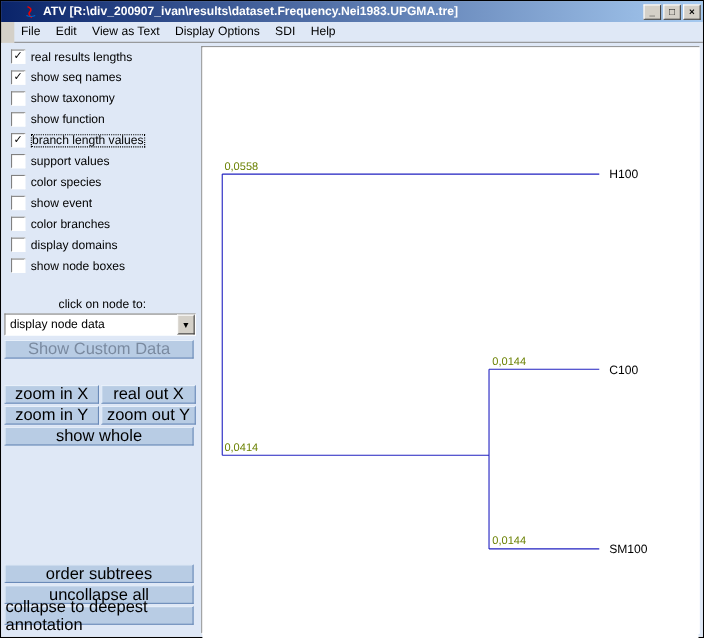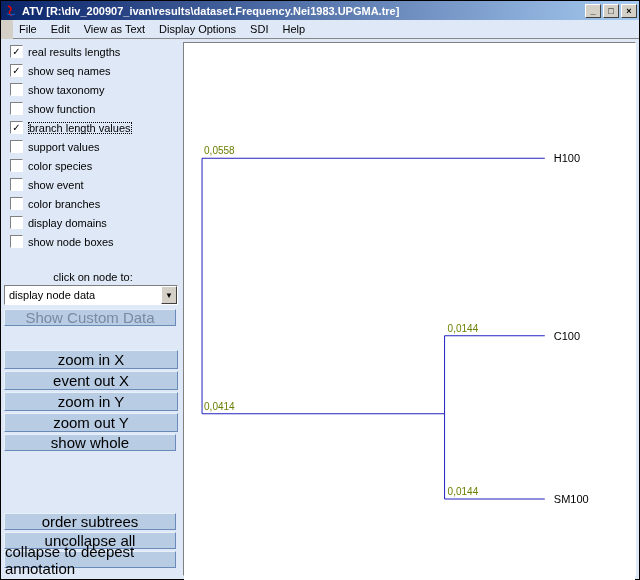--- a/index.html
+++ b/index.html
@@ -21,21 +21,21 @@
     flex-direction: column;
   }
   .titlebar {
     height: 19px;
     background: linear-gradient(to right, #0a246a, #a6caf0);
     display: flex;
     align-items: center;
     color: #fff;
     font-weight: bold;
     font-size: 11px;
-    padding-left: 2px;
+    padding-left: 19px;
   }
   .titlebar .java-icon {
     width: 16px; height: 16px;
     margin-right: 3px;
     display: inline-flex;
     align-items: center;
     justify-content: center;
   }
   .titlebar .title-text { flex: 1; white-space: nowrap; overflow: hidden; }
   .winbtns { display: flex; margin-right: 2px; }
@@ -124,21 +124,21 @@
     height: 17px;
     display: inline-flex;
     align-items: center;
     justify-content: center;
     font-size: 15px;
     color: #000;
     cursor: default;
   }
   .btn.full { width: 172px; margin: 0 2px 2px 0; }
   .btn.disabled { color: #7a8aa0; }
-  .btn-row { display: flex; margin: 0 2px 2px 0; gap: 2px; flex-direction: column; }
+  .btn-row { display: flex; margin: 0 2px 2px 0; gap: 2px; }
   .btn-row .btn { flex: 1; }
   .spacer { flex: 1; }
   .canvas-wrap {
     flex: 1;
     border: 1px solid;
     border-color: #808080 #fff #fff #808080;
     background: #fff;
     position: relative;
   }
   .canvas { position: absolute; inset: 0; background: #fff; }
@@ -231,21 +231,21 @@
       <div class="combo">
         <span class="combo-text">display node data</span>
         <span class="combo-btn">▼</span>
       </div>
       <div class="btn full disabled">Show Custom Data</div>
 
       <div style="height:22px"></div>
 
       <div class="btn-row">
         <div class="btn">zoom in X</div>
-        <div class="btn">event out X</div>
+        <div class="btn">real out X</div>
       </div>
       <div class="btn-row">
         <div class="btn">zoom in Y</div>
         <div class="btn">zoom out Y</div>
       </div>
       <div class="btn full">show whole</div>
 
       <div class="spacer"></div>
 
       <div class="btn full">order subtrees</div>

